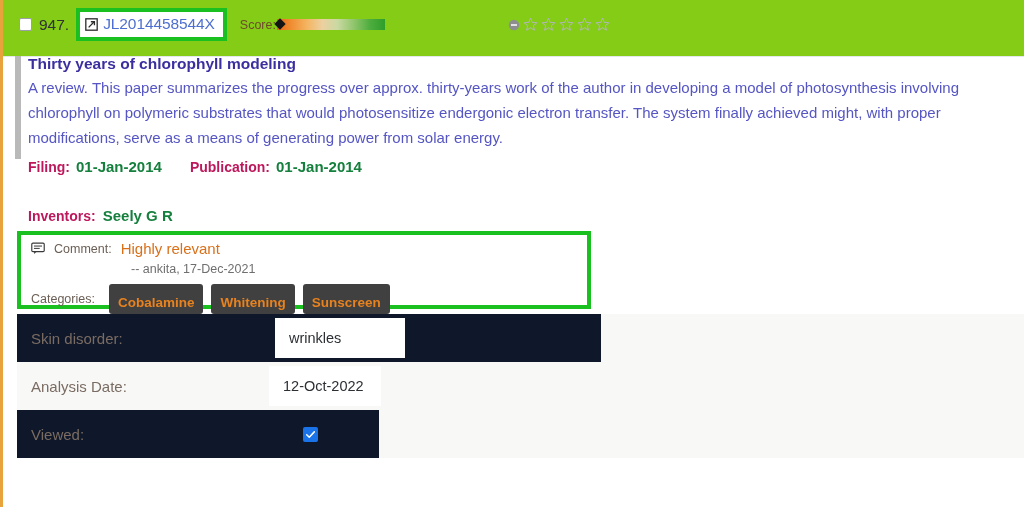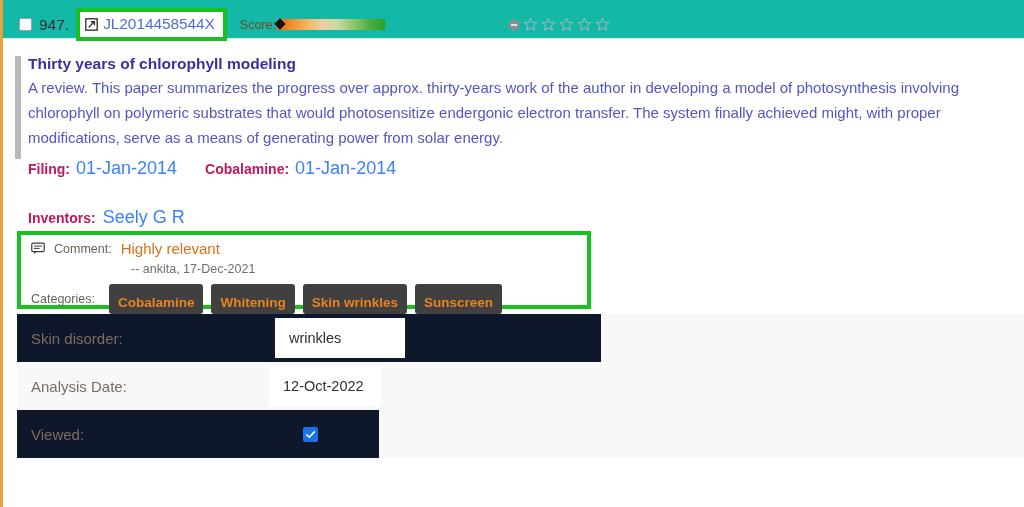--- a/index.html
+++ b/index.html
@@ -18,22 +18,22 @@
     height: 507px;
     background: #ffffff;
     border-left: 3px solid #e8a33d;
   }
 
   
   .header-row {
     position: absolute;
     left: 0; top: 0;
     width: 1021px;
-    height: 39px;
-    background: #14b8a6;
+    height: 57px;
+    background: #84cc16;
     border-bottom: 1px solid #e4e8ec;
   }
 
   .hdr-inner {
     position: absolute;
     left: 16px; top: 0;
     height: 49px;
     display: flex;
     align-items: center;
     gap: 0px;
@@ -155,22 +155,23 @@
     align-items: baseline;
     gap: 6px;
     white-space: nowrap;
   }
   .meta-label {
     font-size: 14px;
     color: #be185d;
     font-weight: bold;
   }
   .meta-value {
-    font-size: 18px;
-    color: #3b82f6;
+    font-size: 15px;
+    color: #15803d;
+    font-weight: bold;
   }
   .dates-gap { display: inline-block; width: 16px; }
 
   .inventors-line {
     position: absolute;
     left: 25px; top: 158px;
     display: flex;
     align-items: baseline;
     gap: 7px;
     white-space: nowrap;
@@ -362,21 +363,21 @@
 
     <div class="doc-block">
       <div class="doc-title">Thirty years of chlorophyll modeling</div>
       <div class="doc-abstract">A review. This paper summarizes the progress over approx. thirty-years work of the author in developing a model of photosynthesis involving chlorophyll on polymeric substrates that would photosensitize endergonic electron transfer. The system finally achieved might, with proper modifications, serve as a means of generating power from solar energy.</div>
     </div>
 
     <div class="dates-line">
       <span class="meta-label">Filing:</span>
       <span class="meta-value">01-Jan-2014</span>
       <span class="dates-gap"></span>
-      <span class="meta-label">Cobalamine:</span>
+      <span class="meta-label">Publication:</span>
       <span class="meta-value">01-Jan-2014</span>
     </div>
 
     <div class="inventors-line">
       <span class="meta-label">Inventors:</span>
       <span class="meta-value">Seely G R</span>
     </div>
 
     <div class="green-box-comment">
 
@@ -392,21 +393,20 @@
         <span class="comment-label">Comment:</span>
         <span class="comment-text">Highly relevant</span>
       </div>
 
       <div class="comment-author">-- ankita, 17-Dec-2021</div>
 
       <div class="categories-line">
         <span class="cat-label">Categories:</span>
         <span class="cat-tag">Cobalamine</span>
         <span class="cat-tag">Whitening</span>
-        <span class="cat-tag">Skin wrinkles</span>
         <span class="cat-tag">Sunscreen</span>
       </div>
     </div>
 
     <div class="field-table">
 
 
       <div class="field-row plain">
         <span class="field-label">Skin disorder:</span>
         <span class="field-value-box" style="left:258px; width:130px;">wrinkles</span>

